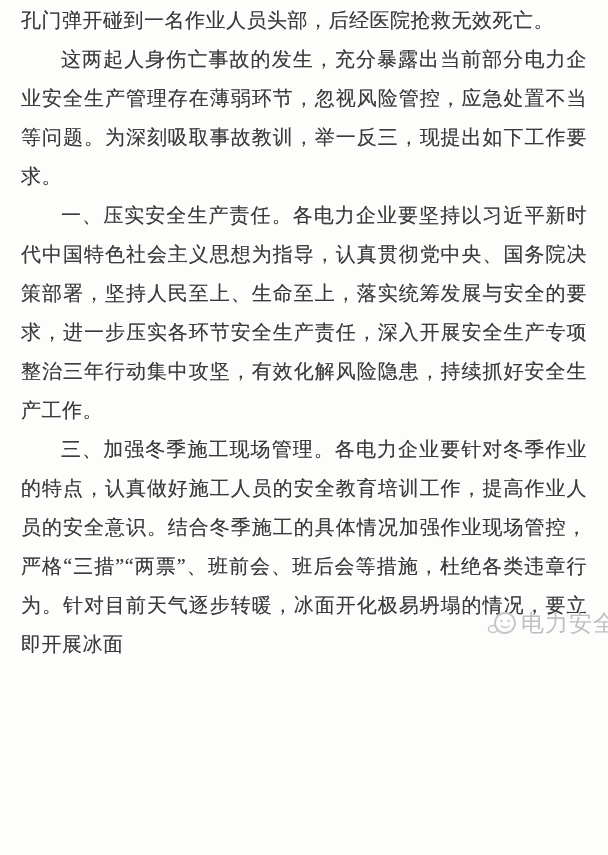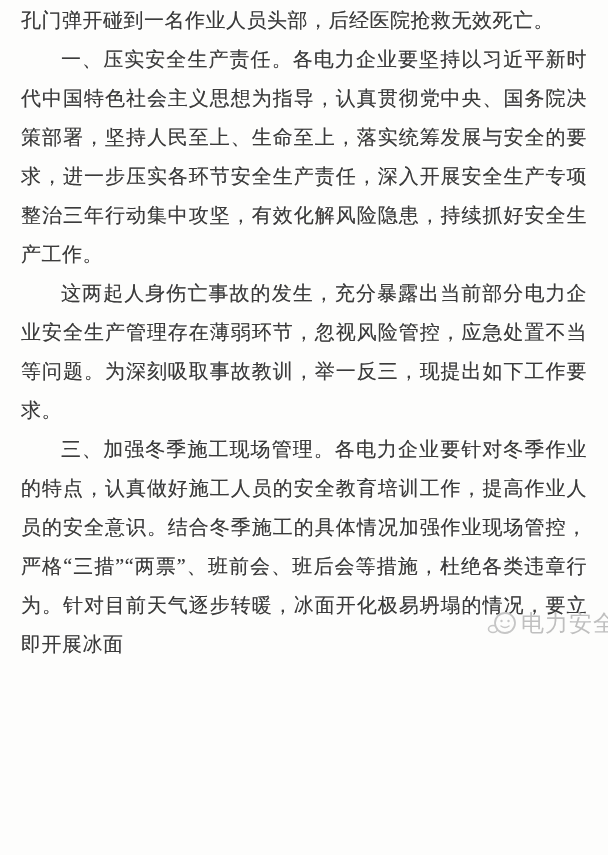--- a/index.html
+++ b/index.html
@@ -57,23 +57,23 @@
     font-family: "Liberation Sans", "DejaVu Sans", sans-serif;
   }
 </style>
 </head>
 <body>
 
 <div class="page">
 
   <p class="para">孔门弹开碰到一名作业人员头部，后经医院抢救无效死亡。</p>
 
+  <p class="para indent">这两起人身伤亡事故的发生，充分暴露出当前部分电力企业安全生产管理存在薄弱环节，忽视风险管控，应急处置不当等问题。为深刻吸取事故教训，举一反三，现提出如下工作要求。</p>
+
   <p class="para indent">一、压实安全生产责任。各电力企业要坚持以习近平新时代中国特色社会主义思想为指导，认真贯彻党中央、国务院决策部署，坚持人民至上、生命至上，落实统筹发展与安全的要求，进一步压实各环节安全生产责任，深入开展安全生产专项整治三年行动集中攻坚，有效化解风险隐患，持续抓好安全生产工作。</p>
-
-  <p class="para indent">这两起人身伤亡事故的发生，充分暴露出当前部分电力企业安全生产管理存在薄弱环节，忽视风险管控，应急处置不当等问题。为深刻吸取事故教训，举一反三，现提出如下工作要求。</p>
 
 
   <p class="para indent">三、加强冬季施工现场管理。各电力企业要针对冬季作业的特点，认真做好施工人员的安全教育培训工作，提高作业人员的安全意识。结合冬季施工的具体情况加强作业现场管控，严格“三措”“两票”、班前会、班后会等措施，杜绝各类违章行为。针对目前天气逐步转暖，冰面开化极易坍塌的情况，要立即开展冰面</p>
 
   <div class="watermark">
     <span class="wm-icon">
       <svg width="32" height="30" viewBox="0 0 32 30" xmlns="http://www.w3.org/2000/svg">
         <ellipse cx="6" cy="21" rx="4.5" ry="3.5" fill="none" stroke="#c6c6c6" stroke-width="1.6"></ellipse>
         <circle cx="18" cy="15" r="10" fill="#fdfdfc" stroke="#c6c6c6" stroke-width="1.8"></circle>
         <circle cx="14.5" cy="13" r="1.2" fill="#c6c6c6"></circle>

